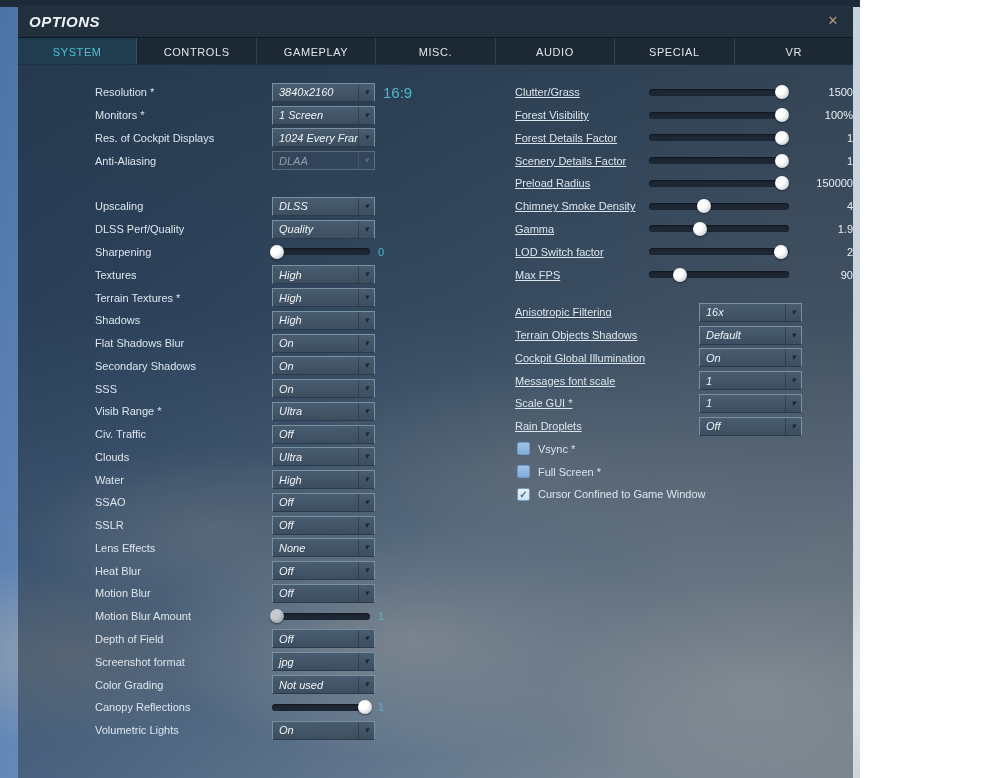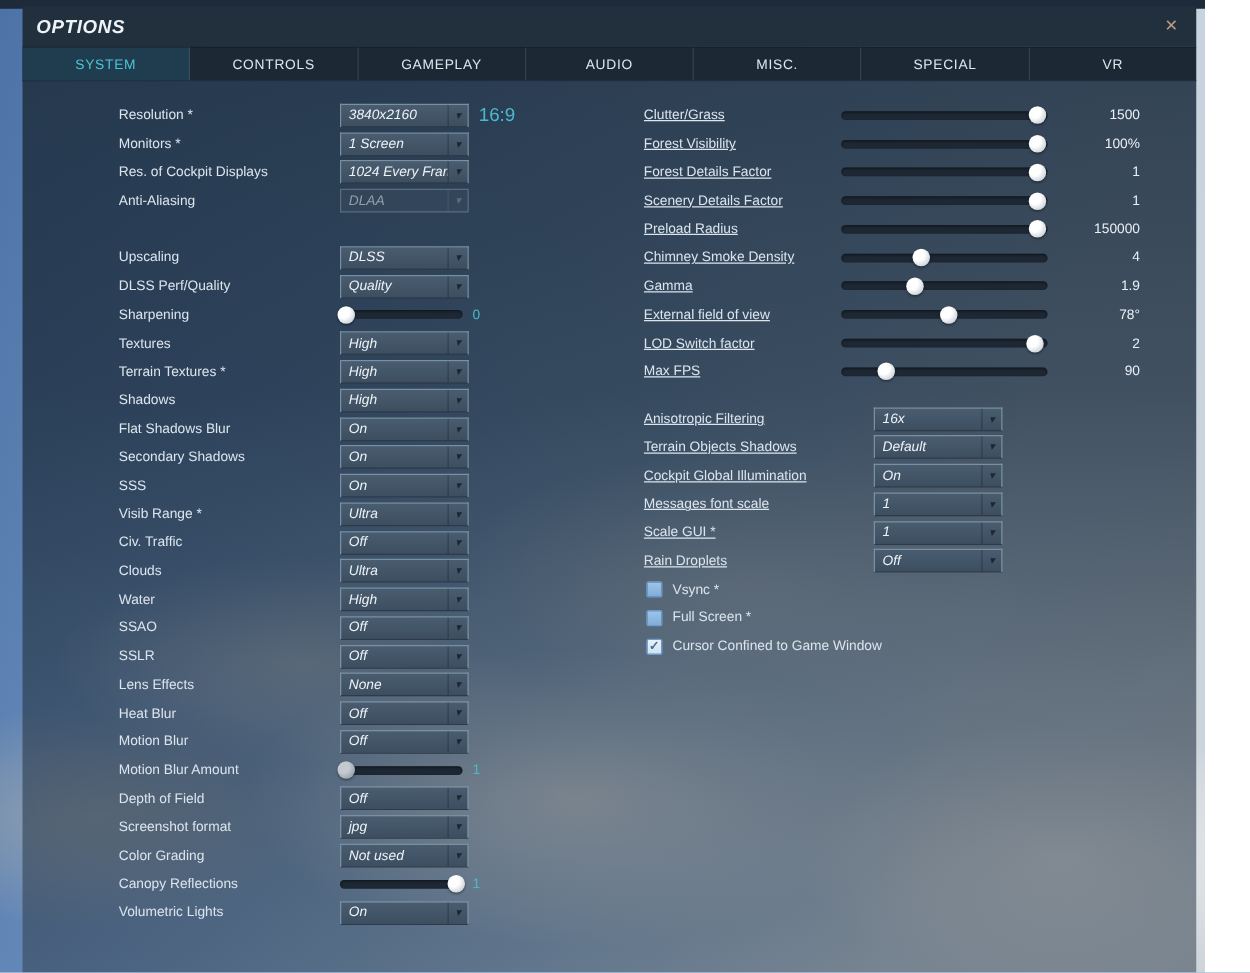--- a/index.html
+++ b/index.html
@@ -1,17 +1,17 @@
 <!DOCTYPE html>
 <html><head>
 <meta charset="utf-8">
 <style>
   html,body{margin:0;padding:0;}
   body{width:1000px;height:778px;overflow:hidden;font-family:"Liberation Sans",sans-serif;}
-  #stage{position:relative;width:964px;height:778px;overflow:hidden;}
+  #stage{position:relative;width:860px;height:778px;overflow:hidden;}
 
   
   #sky{position:absolute;inset:0;
     background-image:
       radial-gradient(ellipse 380px 170px at 48% 82%, rgba(238,241,244,.95), rgba(238,241,244,0) 70%),
       radial-gradient(ellipse 300px 150px at 88% 88%, rgba(242,243,244,.95), rgba(242,243,244,0) 70%),
       radial-gradient(ellipse 260px 130px at 8% 84%, rgba(155,165,176,.85), rgba(155,165,176,0) 70%),
       radial-gradient(ellipse 340px 150px at 62% 60%, rgba(223,229,234,.8), rgba(223,229,234,0) 70%),
       radial-gradient(ellipse 280px 120px at 25% 68%, rgba(205,212,220,.7), rgba(205,212,220,0) 70%),
       linear-gradient(105deg,#4d72a6 0%,#6d92c0 28%,#9ab8d8 55%,#c6d3e0 78%,#cdd4da 100%);
@@ -83,22 +83,22 @@
   <div id="panel">
     <div id="titlebar">
       <span class="title">OPTIONS</span>
       <span id="close">✕</span>
     </div>
 
     <div id="tabbar">
       <div class="tab active">SYSTEM</div>
       <div class="tab">CONTROLS</div>
       <div class="tab">GAMEPLAY</div>
+      <div class="tab">MISC.</div>
       <div class="tab">AUDIO</div>
-      <div class="tab">MISC.</div>
       <div class="tab">SPECIAL</div>
       <div class="tab">VR</div>
     </div>
 
     <div id="content">
       <div id="col-left" class="col">
           <div class="row">
             <span class="lbl">Resolution *</span>
             <div class="dd">
               <span class="dd-val">3840x2160</span>
@@ -339,27 +339,20 @@
               <div class="thumb" style="left: 39%;"></div>
             </div>
             <span class="val">4</span>
           </div>
           <div class="row">
             <span class="lbl">Gamma</span>
             <div class="slider long">
               <div class="thumb" style="left: 36%;"></div>
             </div>
             <span class="val">1.9</span>
-          </div>
-          <div class="row">
-            <span class="lbl">External field of view</span>
-            <div class="slider long">
-              <div class="thumb" style="left: 52%;"></div>
-            </div>
-            <span class="val">78°</span>
           </div>
           <div class="row">
             <span class="lbl">LOD Switch factor</span>
             <div class="slider long">
               <div class="thumb" style="left: 94%;"></div>
             </div>
             <span class="val">2</span>
           </div>
           <div class="row">
             <span class="lbl">Max FPS</span>

